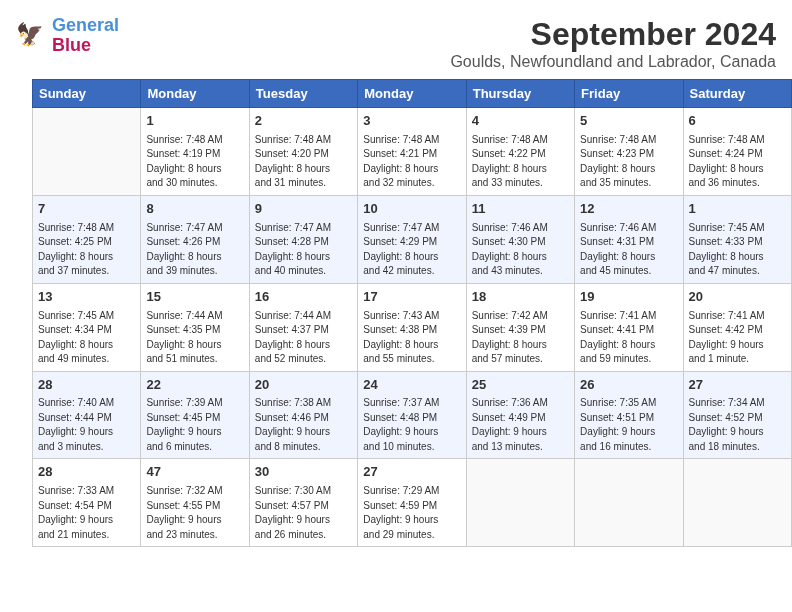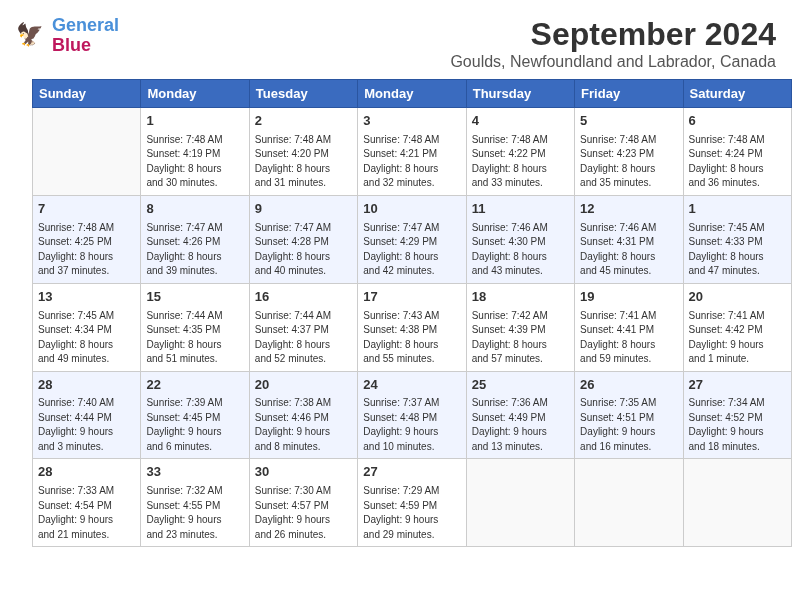--- a/index.html
+++ b/index.html
@@ -236,21 +236,21 @@
           <span class="day-num">27</span>
           <div class="day-info">Sunrise: 7:34 AM<br>Sunset: 4:52 PM<br>Daylight: 9 hours<br>and 18 minutes.</div>
         </td>
       </tr>
       <tr>
         <td>
           <span class="day-num">28</span>
           <div class="day-info">Sunrise: 7:33 AM<br>Sunset: 4:54 PM<br>Daylight: 9 hours<br>and 21 minutes.</div>
         </td>
         <td>
-          <span class="day-num">33</span>
+          <span class="day-num">47</span>
           <div class="day-info">Sunrise: 7:32 AM<br>Sunset: 4:55 PM<br>Daylight: 9 hours<br>and 23 minutes.</div>
         </td>
         <td>
           <span class="day-num">30</span>
           <div class="day-info">Sunrise: 7:30 AM<br>Sunset: 4:57 PM<br>Daylight: 9 hours<br>and 26 minutes.</div>
         </td>
         <td>
           <span class="day-num">27</span>
           <div class="day-info">Sunrise: 7:29 AM<br>Sunset: 4:59 PM<br>Daylight: 9 hours<br>and 29 minutes.</div>
         </td>

